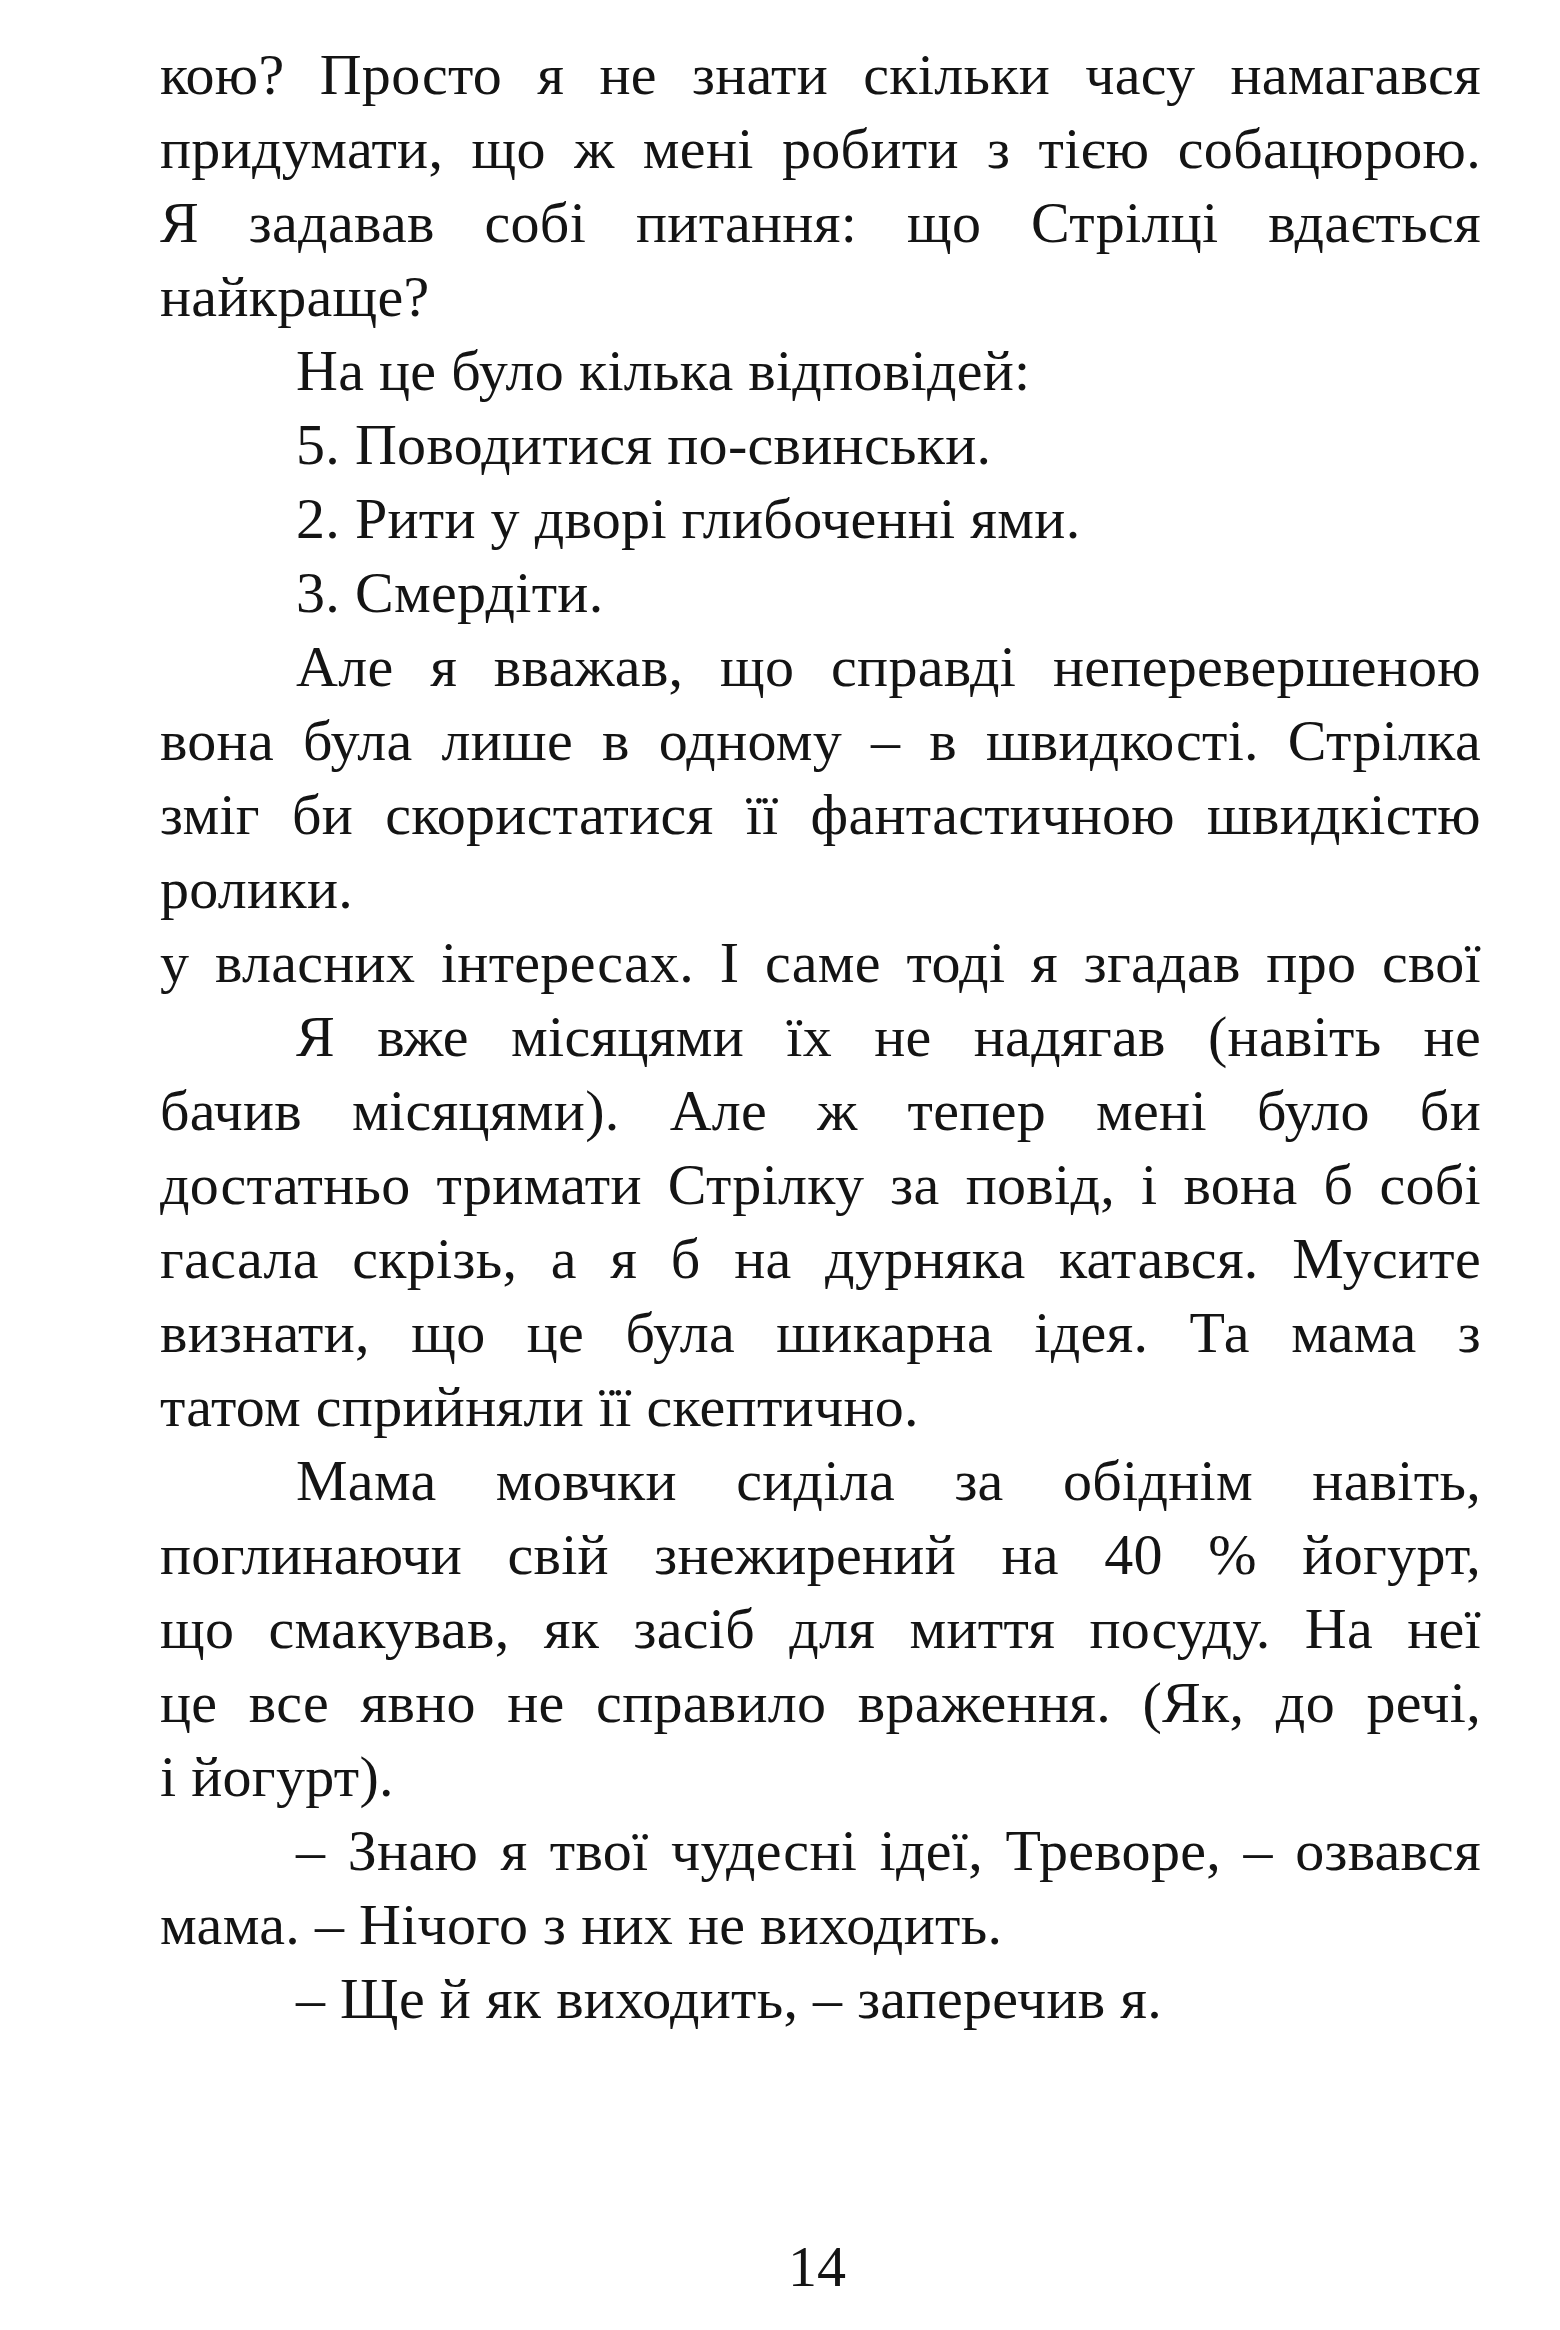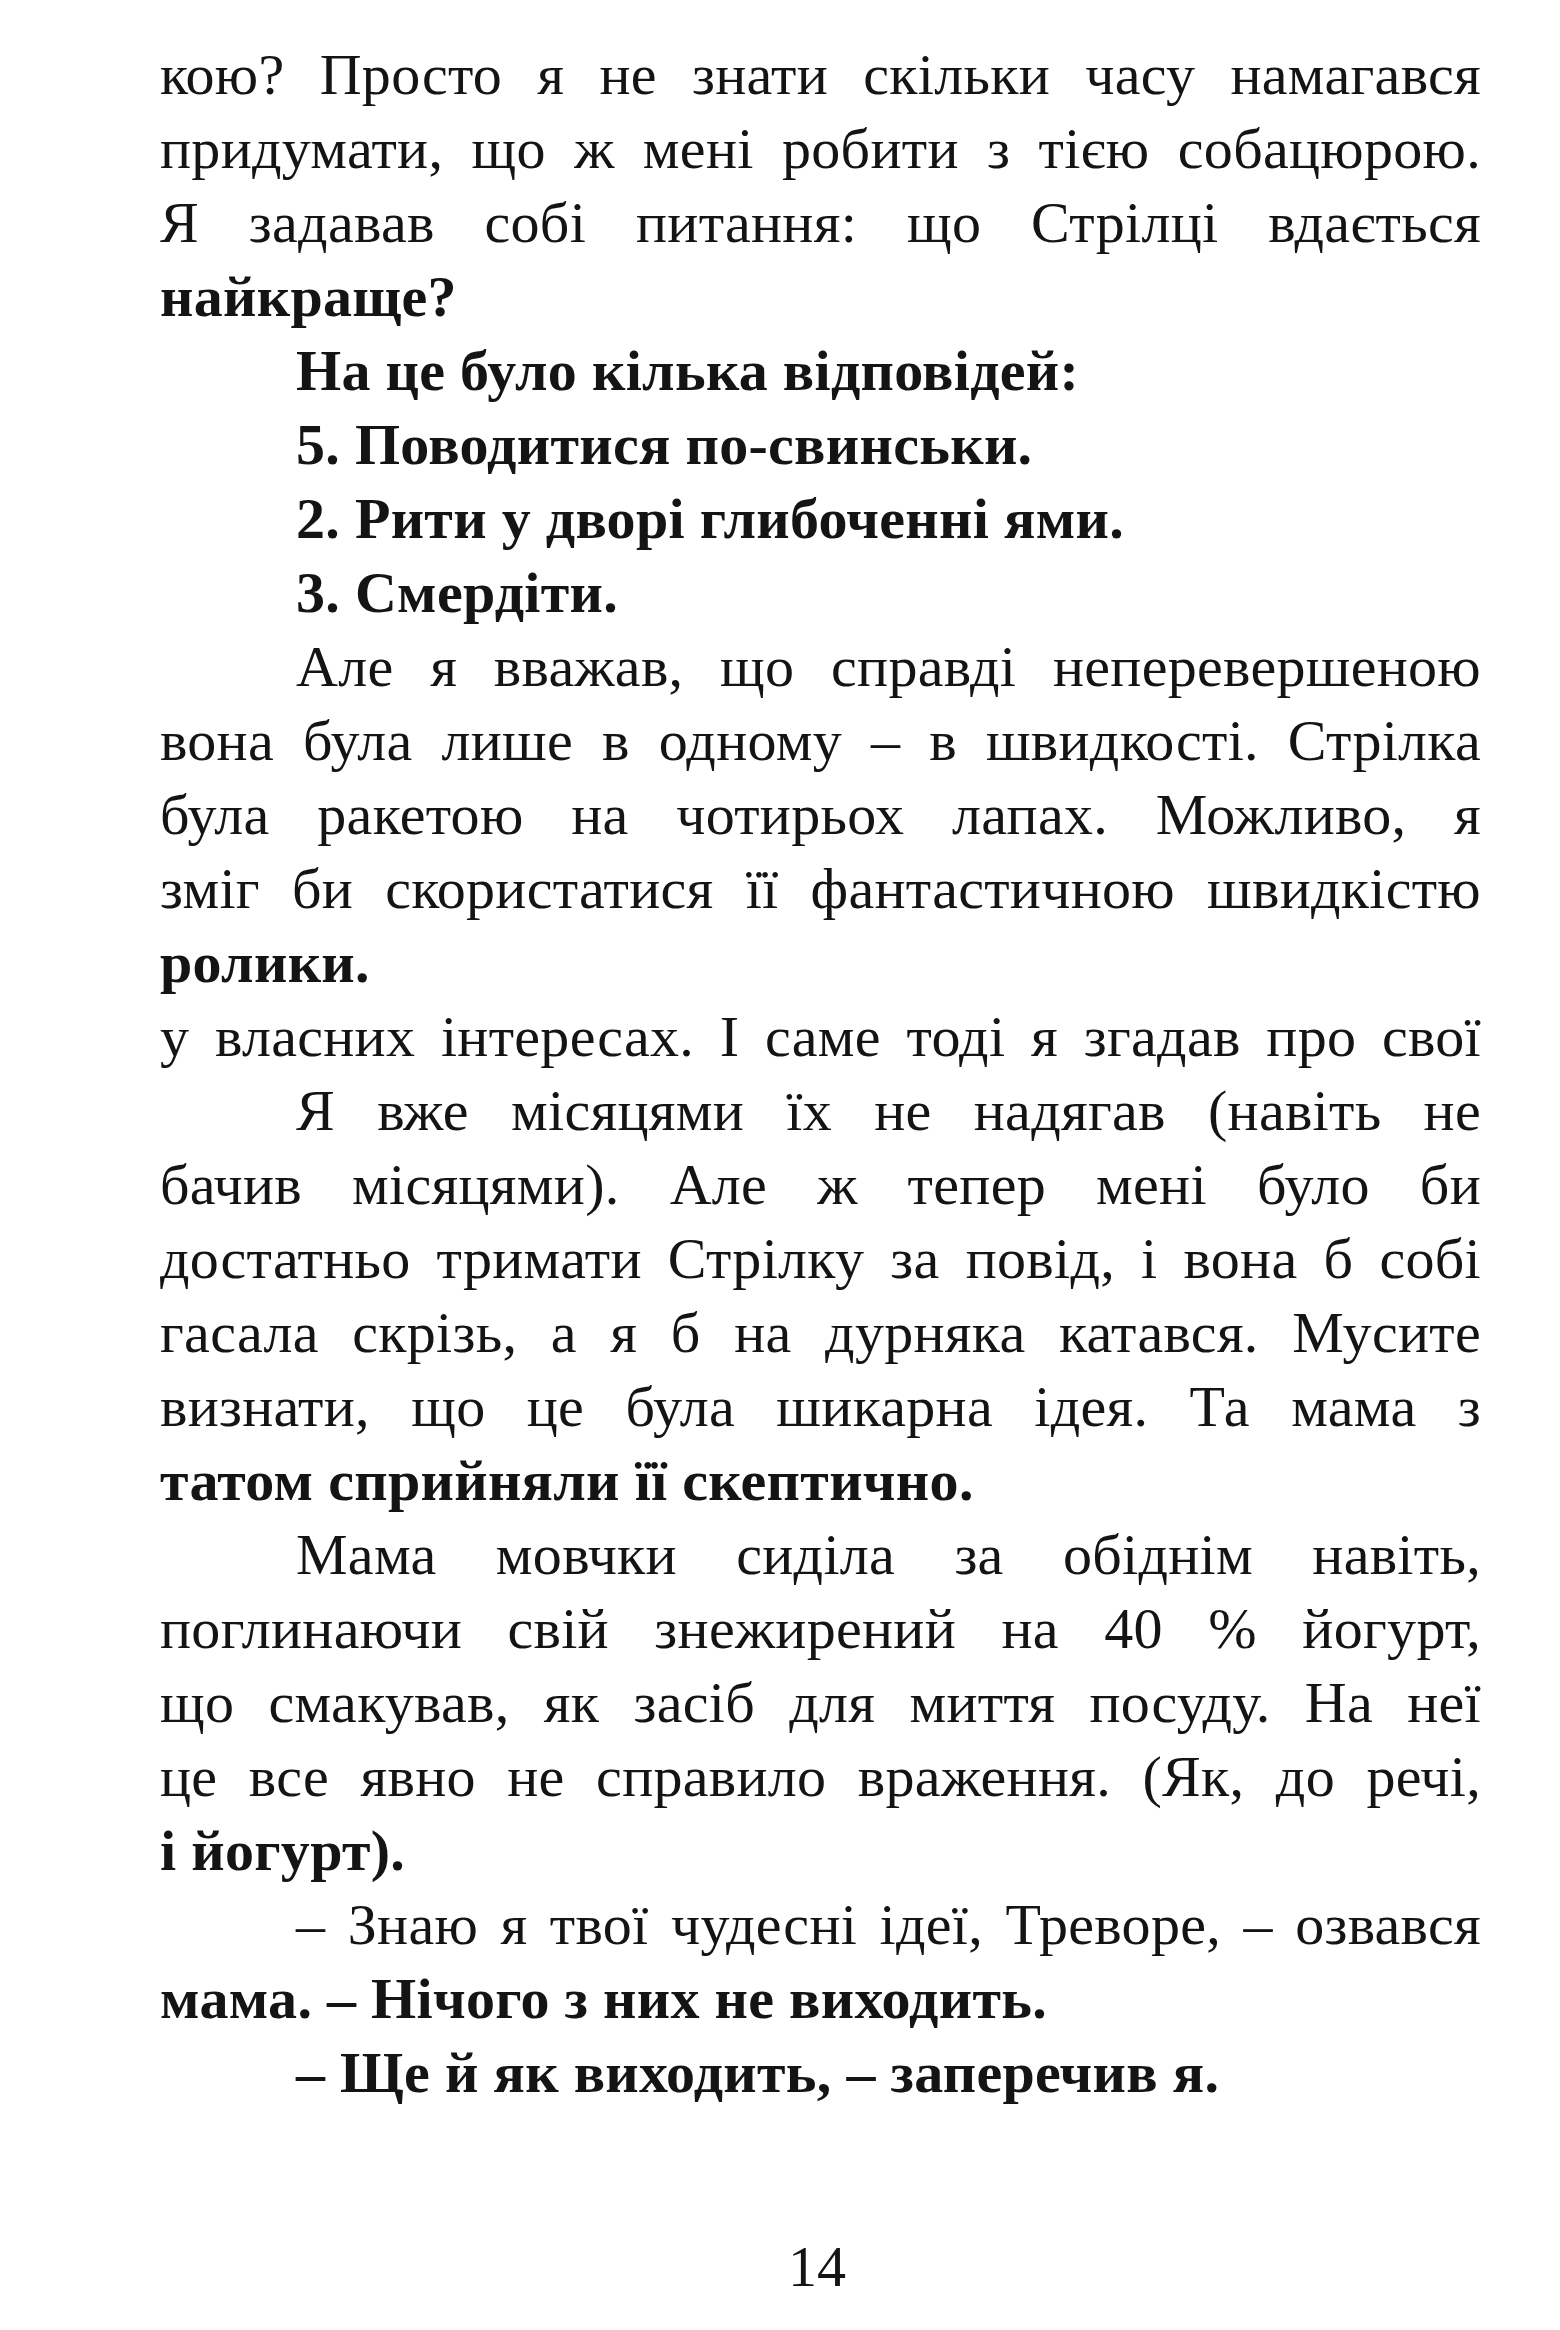--- a/index.html
+++ b/index.html
@@ -31,21 +31,20 @@
       letter-spacing: 0.3px;
     }
     .line.justify {
       text-align: justify;
       text-align-last: justify;
       white-space: normal;
     }
     .line.left {
       text-align: center;
       text-align-last: left;
-      font-weight: bold;
     }
     .line.indent {
       padding-left: 136px;
     }
     .page-number {
       position: absolute;
       left: 0;
       width: 1634px;
       top: 2234px;
       text-align: center;
@@ -61,21 +60,20 @@
   <div class="line justify">кою? Просто я не знати скільки часу намагався</div>
   <div class="line justify">придумати, що ж мені робити з тією собацюрою.</div>
   <div class="line justify">Я задавав собі питання: що Стрілці вдається</div>
   <div class="line left">найкраще?</div>
   <div class="line left indent">На це було кілька відповідей:</div>
   <div class="line left indent">5. Поводитися по-свинськи.</div>
   <div class="line left indent">2. Рити у дворі глибоченні ями.</div>
   <div class="line left indent">3. Смердіти.</div>
   <div class="line justify indent">Але я вважав, що справді неперевершеною</div>
   <div class="line justify">вона була лише в одному – в швидкості. Стрілка</div>
-  <div class="line justify">була ракетою на чотирьох лапах. Можливо, я</div>
   <div class="line justify">зміг би скористатися її фантастичною швидкістю</div>
   <div class="line left">ролики.</div>
   <div class="line justify">у власних інтересах. І саме тоді я згадав про свої</div>
   <div class="line justify indent">Я вже місяцями їх не надягав (навіть не</div>
   <div class="line justify">бачив місяцями). Але ж тепер мені було би</div>
   <div class="line justify">достатньо тримати Стрілку за повід, і вона б собі</div>
   <div class="line justify">гасала скрізь, а я б на дурняка катався. Мусите</div>
   <div class="line justify">визнати, що це була шикарна ідея. Та мама з</div>
   <div class="line left">татом сприйняли її скептично.</div>
   <div class="line justify indent">Мама мовчки сиділа за обіднім навіть,</div>

